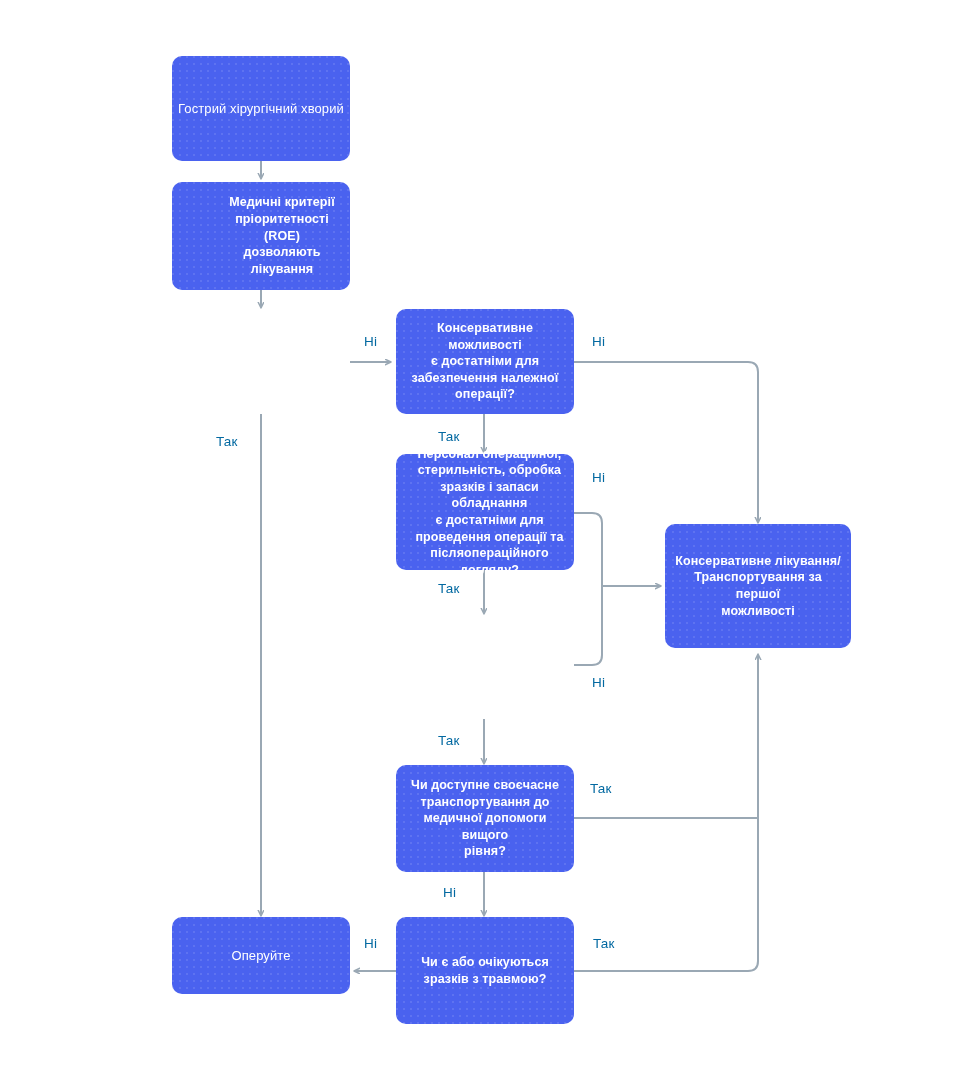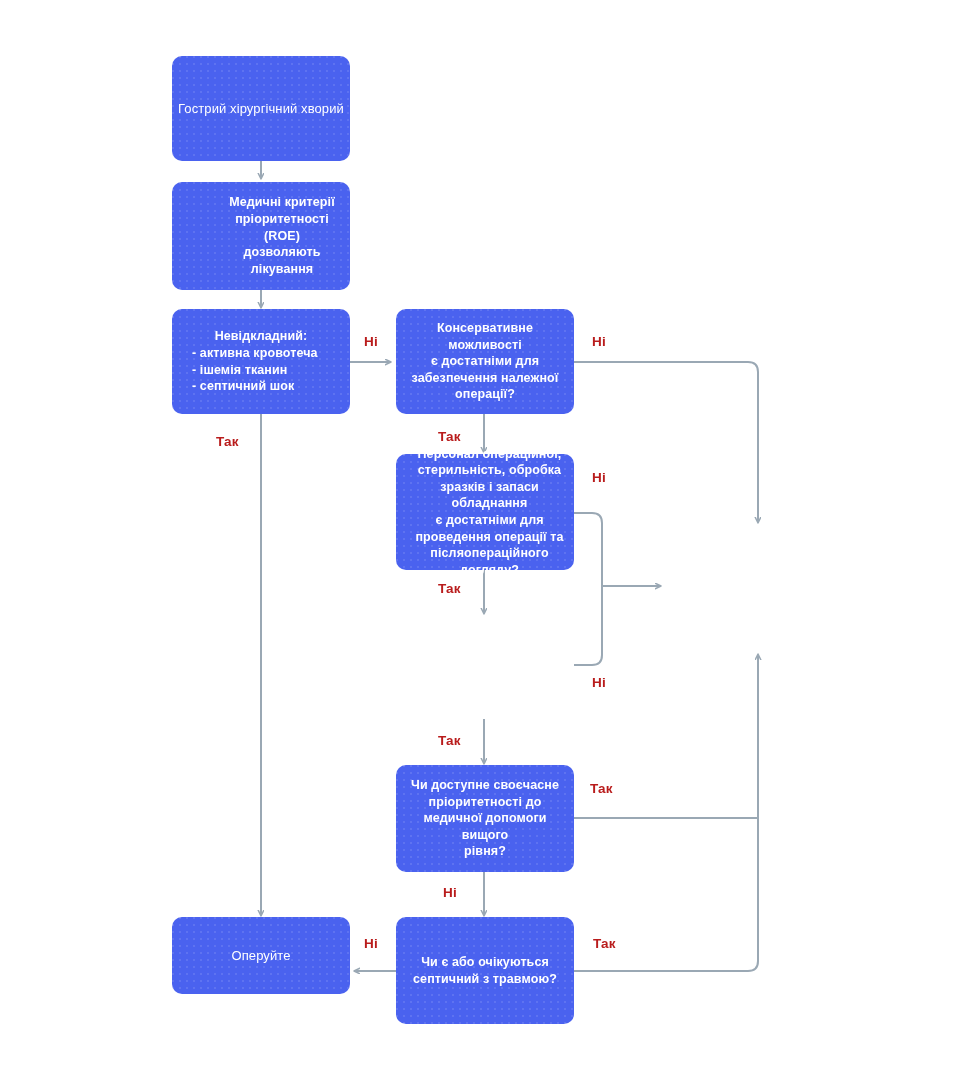--- a/index.html
+++ b/index.html
@@ -85,23 +85,23 @@
   .node.list .txt .head {
     display: block;
     text-align: center;
     padding-right: 14px;
   }
 
   
   .elabel {
     position: absolute;
     z-index: 3;
-    color: #b91c1c;
+    color: #0369a1;
     font-size: 13.5px;
-    font-weight: bold;
+    font-weight: normal;
     letter-spacing: 0.2px;
     white-space: nowrap;
   }
 </style>
 </head>
 <body>
 
 <div id="canvas">
 
   <svg id="edges" viewBox="0 0 972 1080">
@@ -163,59 +163,59 @@
   <div class="node plain" style="left:172px; top:56px; width:178px; height:105px;">
     <span class="txt">Гострий хірургічний хворий</span>
   </div>
 
   <div class="node" style="left:172px; top:182px; width:178px; height:108px;padding-left:48px;">
     <span class="txt">Медичні критерії
 пріоритетності (ROE)
 дозволяють лікування</span>
   </div>
 
-  <div class="node list" style="left:172px; top:309px; width:178px; height:105px;">
-    <span class="txt"><span class="head">Невідкладний:</span><span>- активна кровотеча</span>
-<span>- ішемія тканин</span>
-<span>- септичний шок</span></span>
-  </div>
 
   <div class="node" style="left:396px; top:309px; width:178px; height:105px;">
     <span class="txt">Консервативне можливості
 є достатніми для
 забезпечення належної
 операції?</span>
   </div>
 
   <div class="node overflow" style="left:396px; top:454px; width:178px; height:116px;padding-left:18px;">
     <span class="txt">Персонал операційної,
 стерильність, обробка
 зразків і запаси обладнання
 є достатніми для
 проведення операції та
 післяопераційного догляду?</span>
   </div>
 
 
   <div class="node" style="left:396px; top:765px; width:178px; height:107px;">
     <span class="txt">Чи доступне своєчасне
-пріоритетності до
+транспортування до
 медичної допомоги вищого
 рівня?</span>
   </div>
 
   <div class="node" style="left:396px; top:917px; width:178px; height:107px;">
     <span class="txt">Чи є або очікуються
-септичний з травмою?</span>
+зразків з травмою?</span>
   </div>
 
   <div class="node plain" style="left:172px; top:917px; width:178px; height:77px;">
     <span class="txt">Оперуйте</span>
   </div>
 
+  <div class="node" style="left:665px; top:524px; width:186px; height:124px;">
+    <span class="txt">Консервативне лікування/
+Транспортування за першої
+можливості</span>
+  </div>
 
   <div class="elabel" style="left:364px; top:334px;">Ні</div>
 
   <div class="elabel" style="left:216px; top:434px;">Так</div>
 
   <div class="elabel" style="left:592px; top:334px;">Ні</div>
 
   <div class="elabel" style="left:438px; top:429px;">Так</div>
 
   <div class="elabel" style="left:592px; top:470px;">Ні</div>

